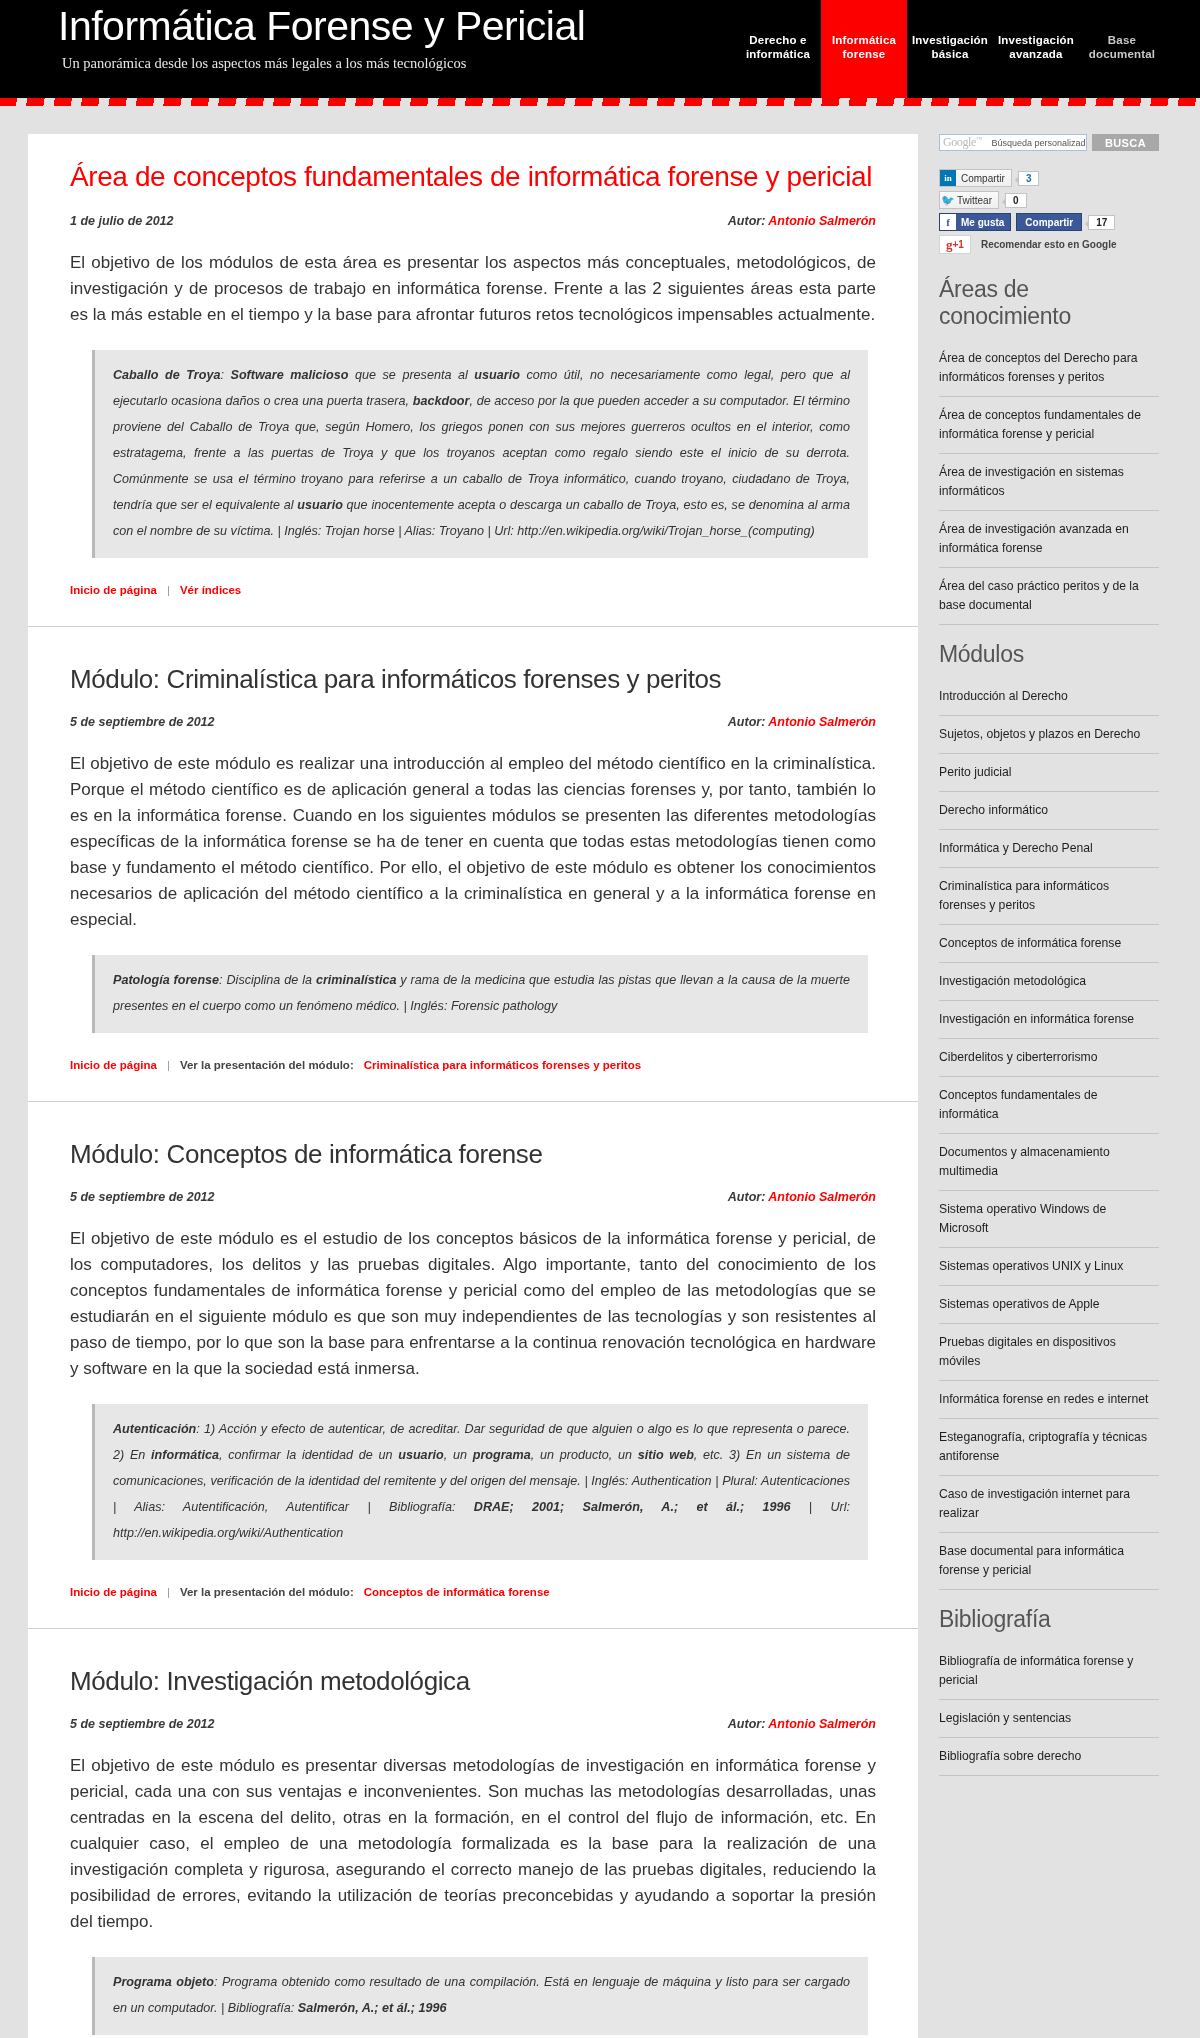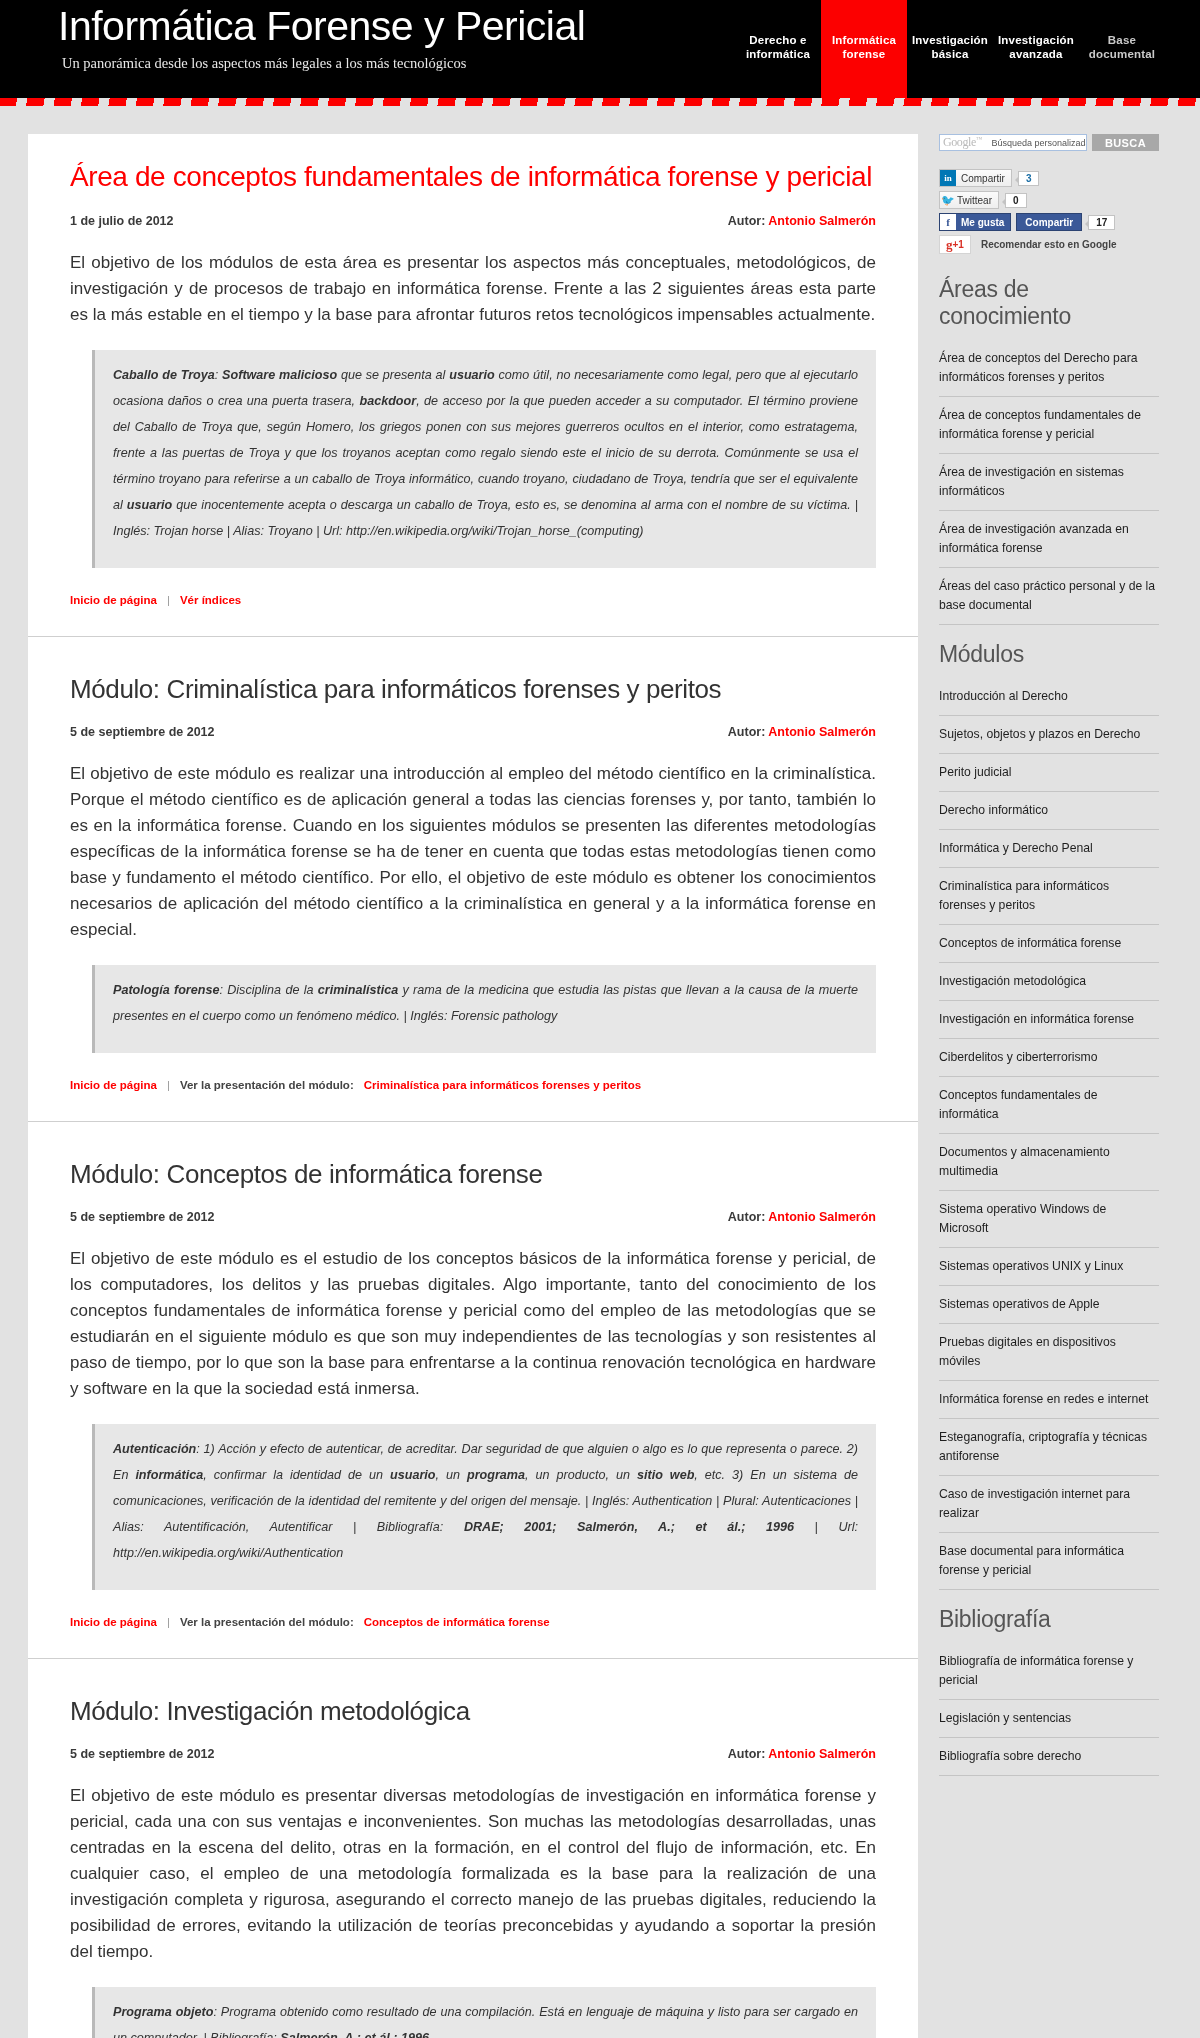--- a/index.html
+++ b/index.html
@@ -124,38 +124,39 @@
     font-weight:400;
     letter-spacing:-0.4px;
     line-height:32px;
   }
   .meta-row{
     display:flex;
     justify-content:space-between;
     align-items:baseline;
     margin-top:20px;
     font-size:12.5px;
+    font-style:italic;
   }
   .meta-date{ color:#3a3a3a; font-weight:bold; }
   .meta-author{ color:#3a3a3a; font-weight:bold; }
   .meta-author .name{ color:#ff0000; }
 
   .body-text{
     margin-top:22px;
     color:#333;
     font-size:17px;
     line-height:26px;
     text-align:justify;
   }
 
   .definition{
-    margin:22px 0 0 22px;
+    margin:22px 8px 0 22px;
     background:#e7e7e7;
     border-left:3px solid #b9b9b9;
-    padding:12px 18px 24px 18px;
+    padding:12px 18px 14px 18px;
     font-size:12.6px;
     line-height:26px;
     font-style:italic;
     color:#333;
     text-align:justify;
   }
   .definition b{ font-weight:bold; }
 
   .article-footer{
     margin-top:26px;
@@ -429,21 +430,21 @@
       </div>
     </div>
 
     <div id="side-sections">
         <div class="side-head">Áreas de conocimiento</div>
         <ul class="side-list">
           <li>Área de conceptos del Derecho para informáticos forenses y peritos</li>
           <li>Área de conceptos fundamentales de informática forense y pericial</li>
           <li>Área de investigación en sistemas informáticos</li>
           <li>Área de investigación avanzada en informática forense</li>
-          <li>Áreas del caso práctico personal y de la base documental</li>
+          <li>Área del caso práctico peritos y de la base documental</li>
         </ul>
         <div class="side-head">Módulos</div>
         <ul class="side-list">
           <li>Introducción al Derecho</li>
           <li>Sujetos, objetos y plazos en Derecho</li>
           <li>Perito judicial</li>
           <li>Derecho informático</li>
           <li>Informática y Derecho Penal</li>
           <li>Criminalística para informáticos forenses y peritos</li>
           <li>Conceptos de informática forense</li>

